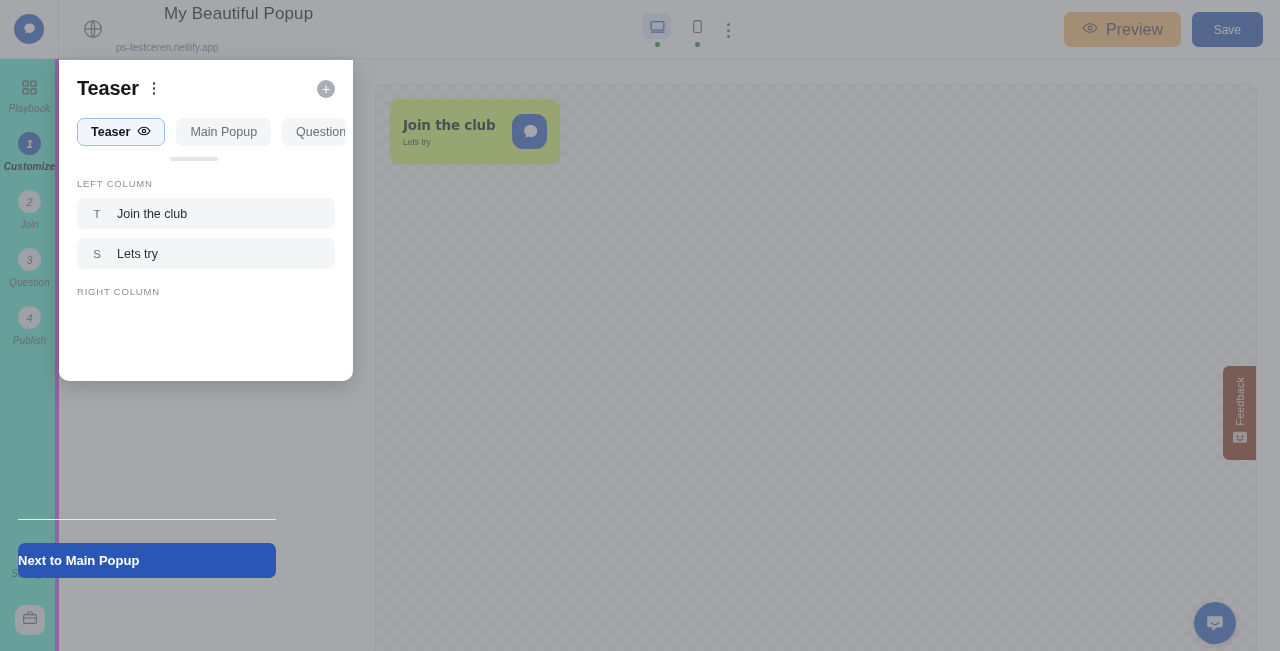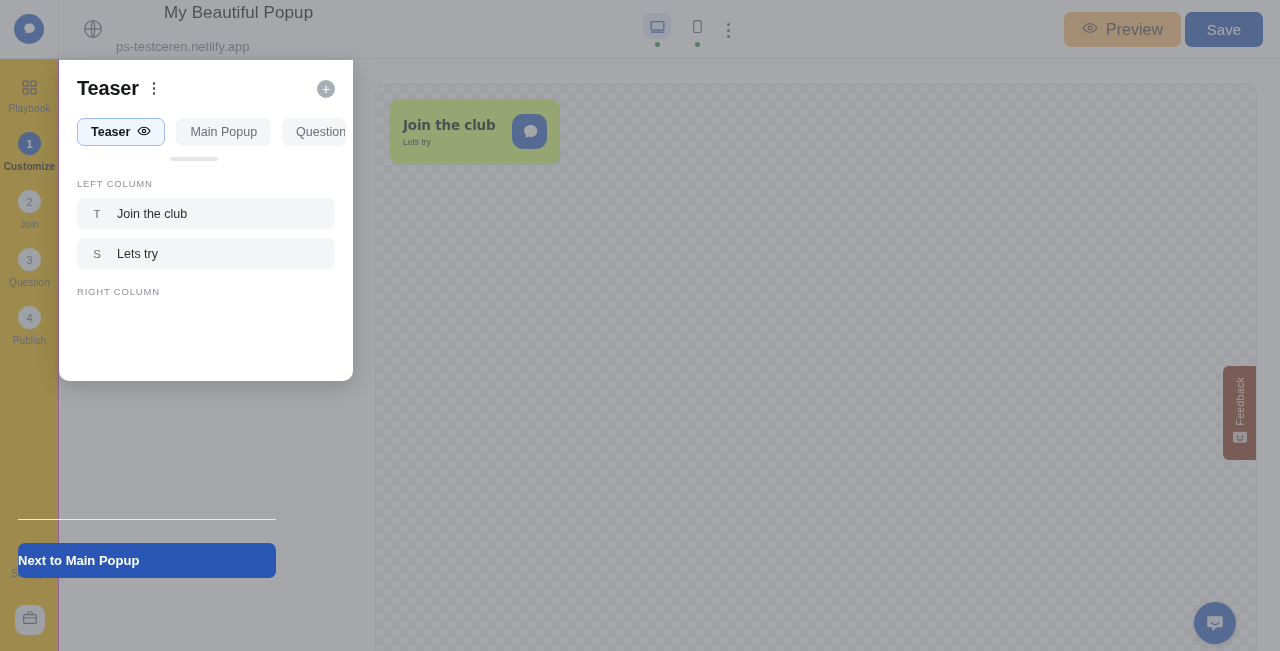--- a/index.html
+++ b/index.html
@@ -25,21 +25,21 @@
   .brand-logo {
     width: 30px; height: 30px; border-radius: 50%;
     background: #2f62c4; display: flex; align-items: center; justify-content: center;
   }
   .brand-logo svg { display:block; }
 
   .proj-block { display: flex; align-items: center; margin-left: 23px; }
   .globe-icon { width: 22px; height: 22px; color: #777c85; flex: 0 0 auto; }
   .proj-text { margin-left: 12px; line-height: 1.15; }
   .proj-title { font-size: 17px; font-weight: 400; color: #15171a; letter-spacing: .1px; margin-left: 48px; }
-  .proj-url { font-size: 13px; color: #7c818a; margin-top: 18px; }
+  .proj-url { font-size: 10px; color: #7c818a; margin-top: 18px; }
 
   .device-group {
     position: absolute; left: 643px; top: 13px;
     display: flex; align-items: flex-start; gap: 12px;
   }
   .device-btn {
     width: 28px; display: flex; flex-direction: column; align-items: center;
     cursor: pointer; position: relative;
   }
   .device-ico-wrap {
@@ -61,27 +61,27 @@
   .btn-preview {
     position: absolute; right: 99px; top: 12px;
     height: 35px; padding: 0 18px; border-radius: 7px; background: #fdba74;
     display: flex; align-items: center; gap: 8px; cursor: pointer;
     font-size: 16px; color: #44484f; border: none; justify-content: flex-end;
   }
   .btn-save {
     position: absolute; right: 17px; top: 12px;
     height: 35px; padding: 0 22px; border-radius: 7px; background: #2a57b5;
     display:flex; align-items:center; justify-content:center; cursor:pointer;
-    font-size: 15px; color: #fff; border: none;
+    font-size: 12px; color: #fff; border: none;
   }
 
   
   .sidebar {
     position: absolute; top: 59px; left: 0; width: 59px; height: 592px;
-    background: #eab308; border-right: 1px solid #d946ef;
+    background: #5eead4; border-right: 4px solid #d946ef; font-style: italic;
   }
   .side-item {
     width: 59px; display: flex; flex-direction: column; align-items: center;
     cursor: pointer; text-decoration: none;
   }
   .side-playbook { margin-top: 18px; }
   .side-ico { color: #4d525a; height: 20px; display:flex; align-items:center; }
   .side-label { font-size: 10px; color: #5c616a; margin-top: 6px; letter-spacing: .1px; }
   .side-label.active { color: #15171a; font-weight: 700; }
   .step { margin-top: 18px; }

